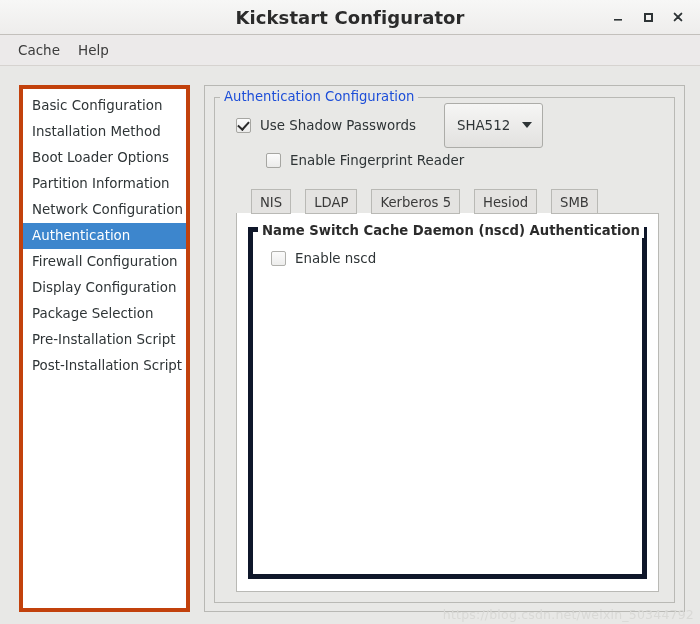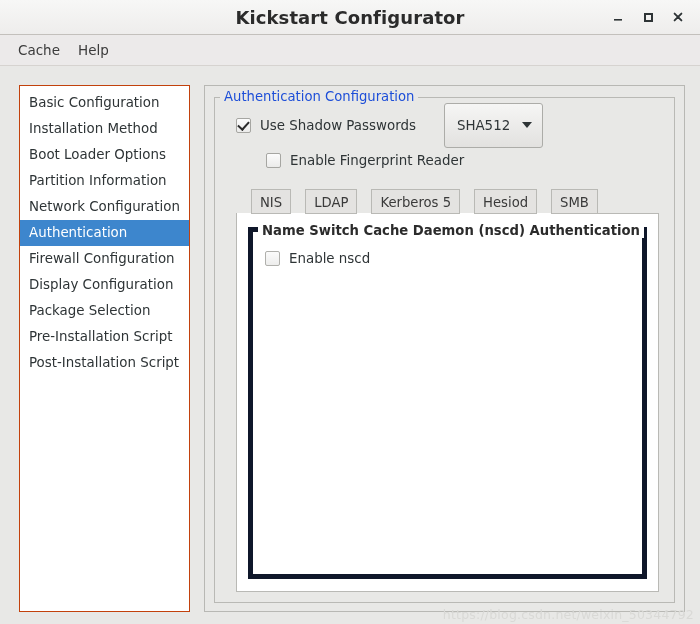--- a/index.html
+++ b/index.html
@@ -94,21 +94,21 @@
     box-sizing: border-box;
     gap: 14px;
     background: #e8e8e6;
   }
 
   
   .sidebar {
     width: 171px;
     min-width: 171px;
     background: #ffffff;
-    border: 1px solid #c2410c;
+    border: 4px solid #c2410c;
     box-sizing: border-box;
     padding-top: 4px;
   }
   .side-item {
     height: 26px;
     line-height: 26px;
     padding-left: 9px;
     font-size: 13.4px;
     color: #2e3436;
     white-space: nowrap;
@@ -305,21 +305,21 @@
     background: #ffffff;
     padding: 0 4px;
     font-size: 13.2px;
     font-weight: bold;
     color: #2b2b2b;
     white-space: nowrap;
   }
   .inner-body {
     padding: 13px 0 0 12px;
   }
-  .inner-body .check-row { margin-left: 0; }
+  .inner-body .check-row { margin-left: 6px; }
   .inner-body .checkbox {
     background: linear-gradient(to bottom, #fbfbfb 0%, #ededec 100%);
     border-color: #b0b0ac;
   }
 
   
   .watermark {
     position: absolute;
     right: 6px;
     bottom: 2px;

